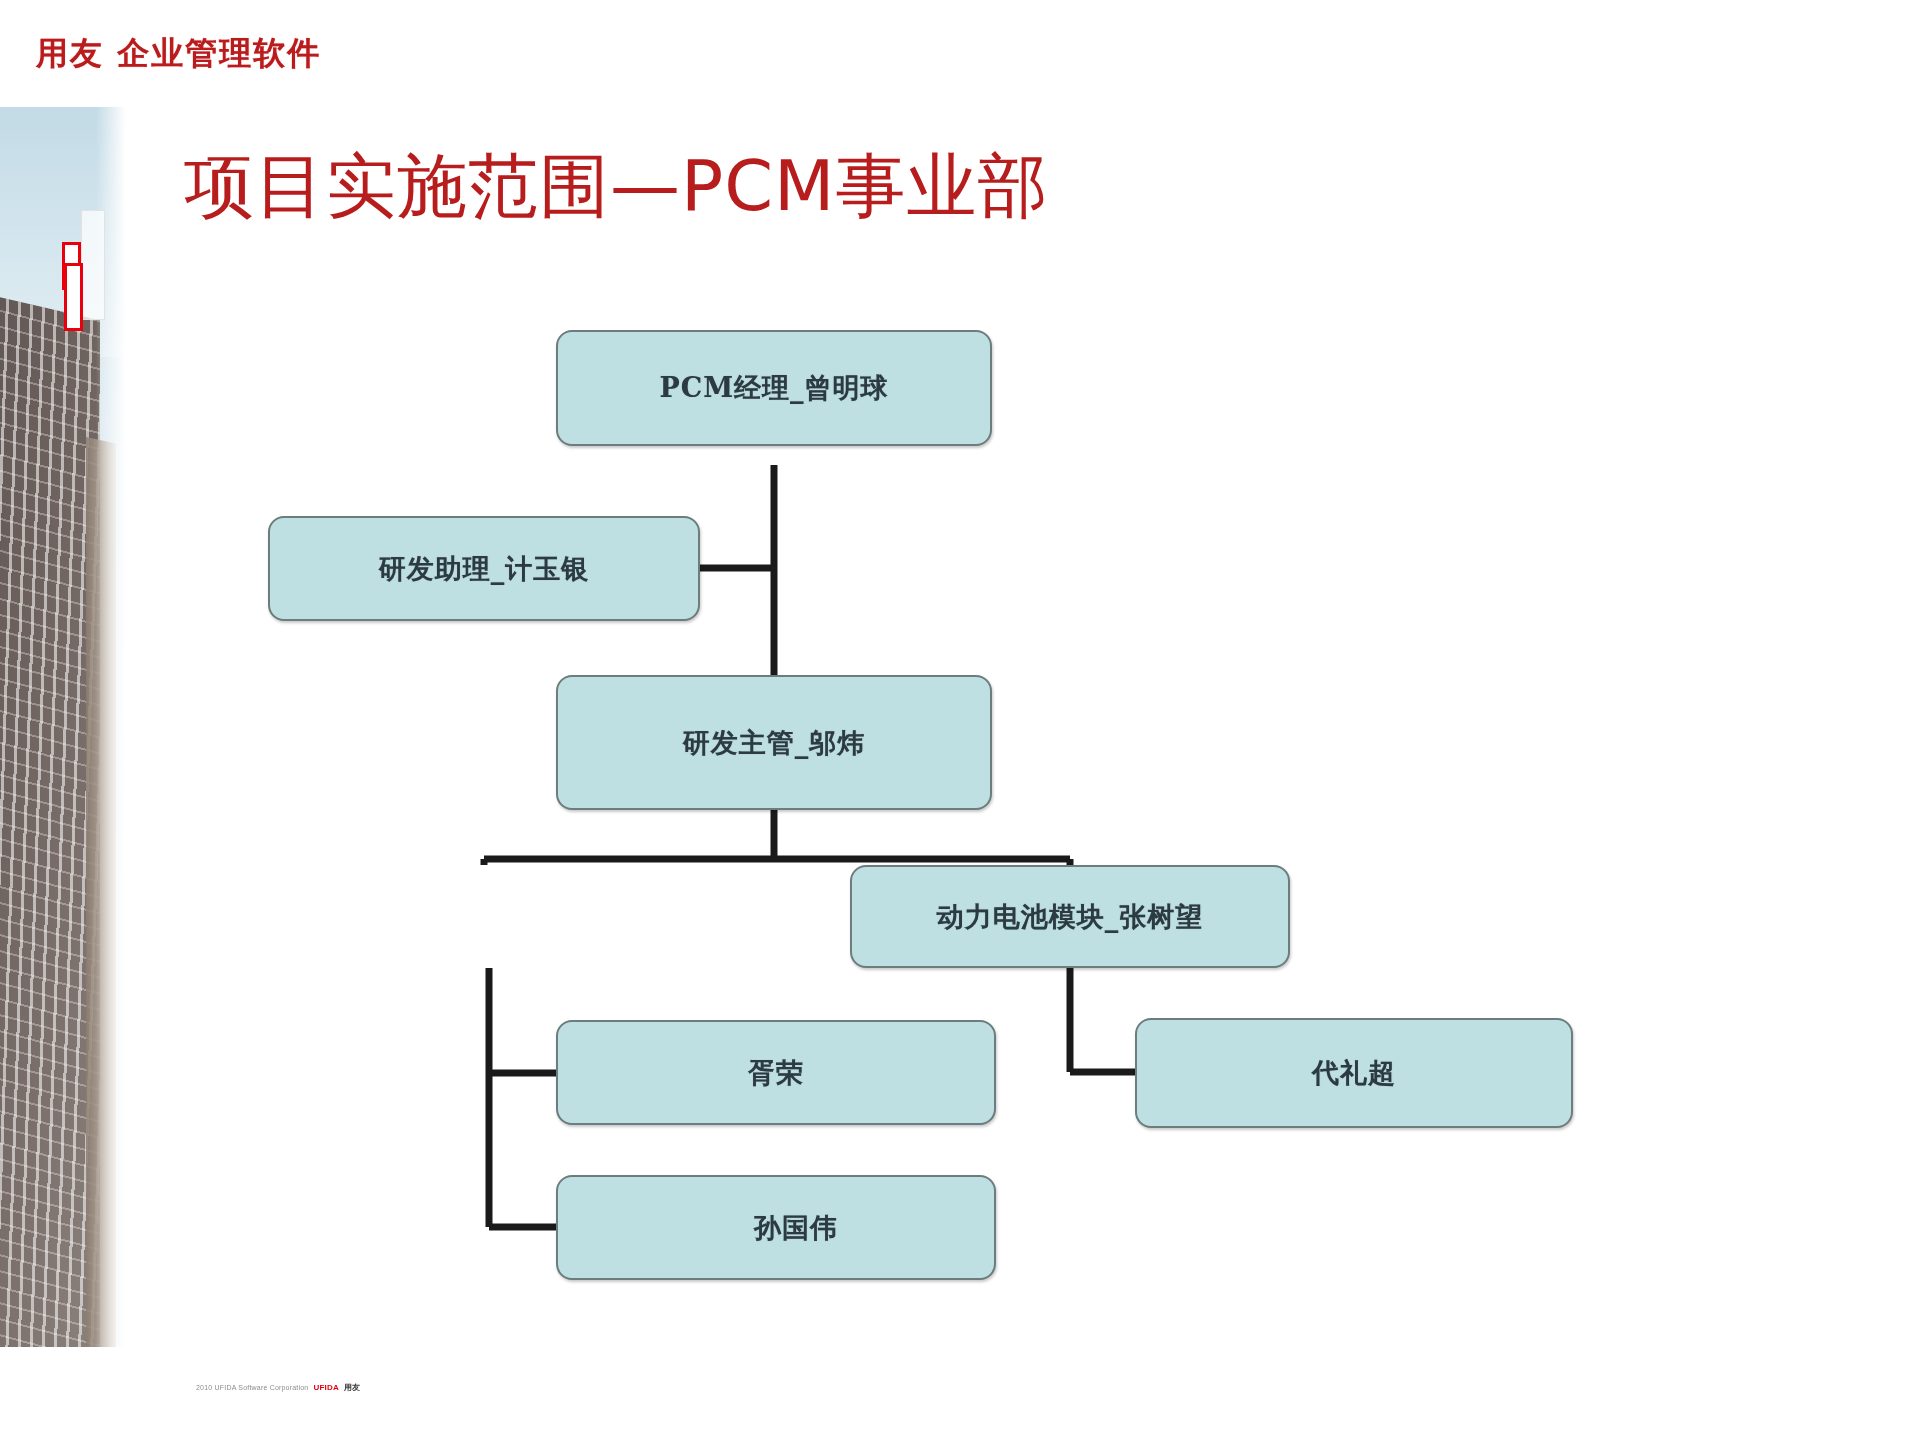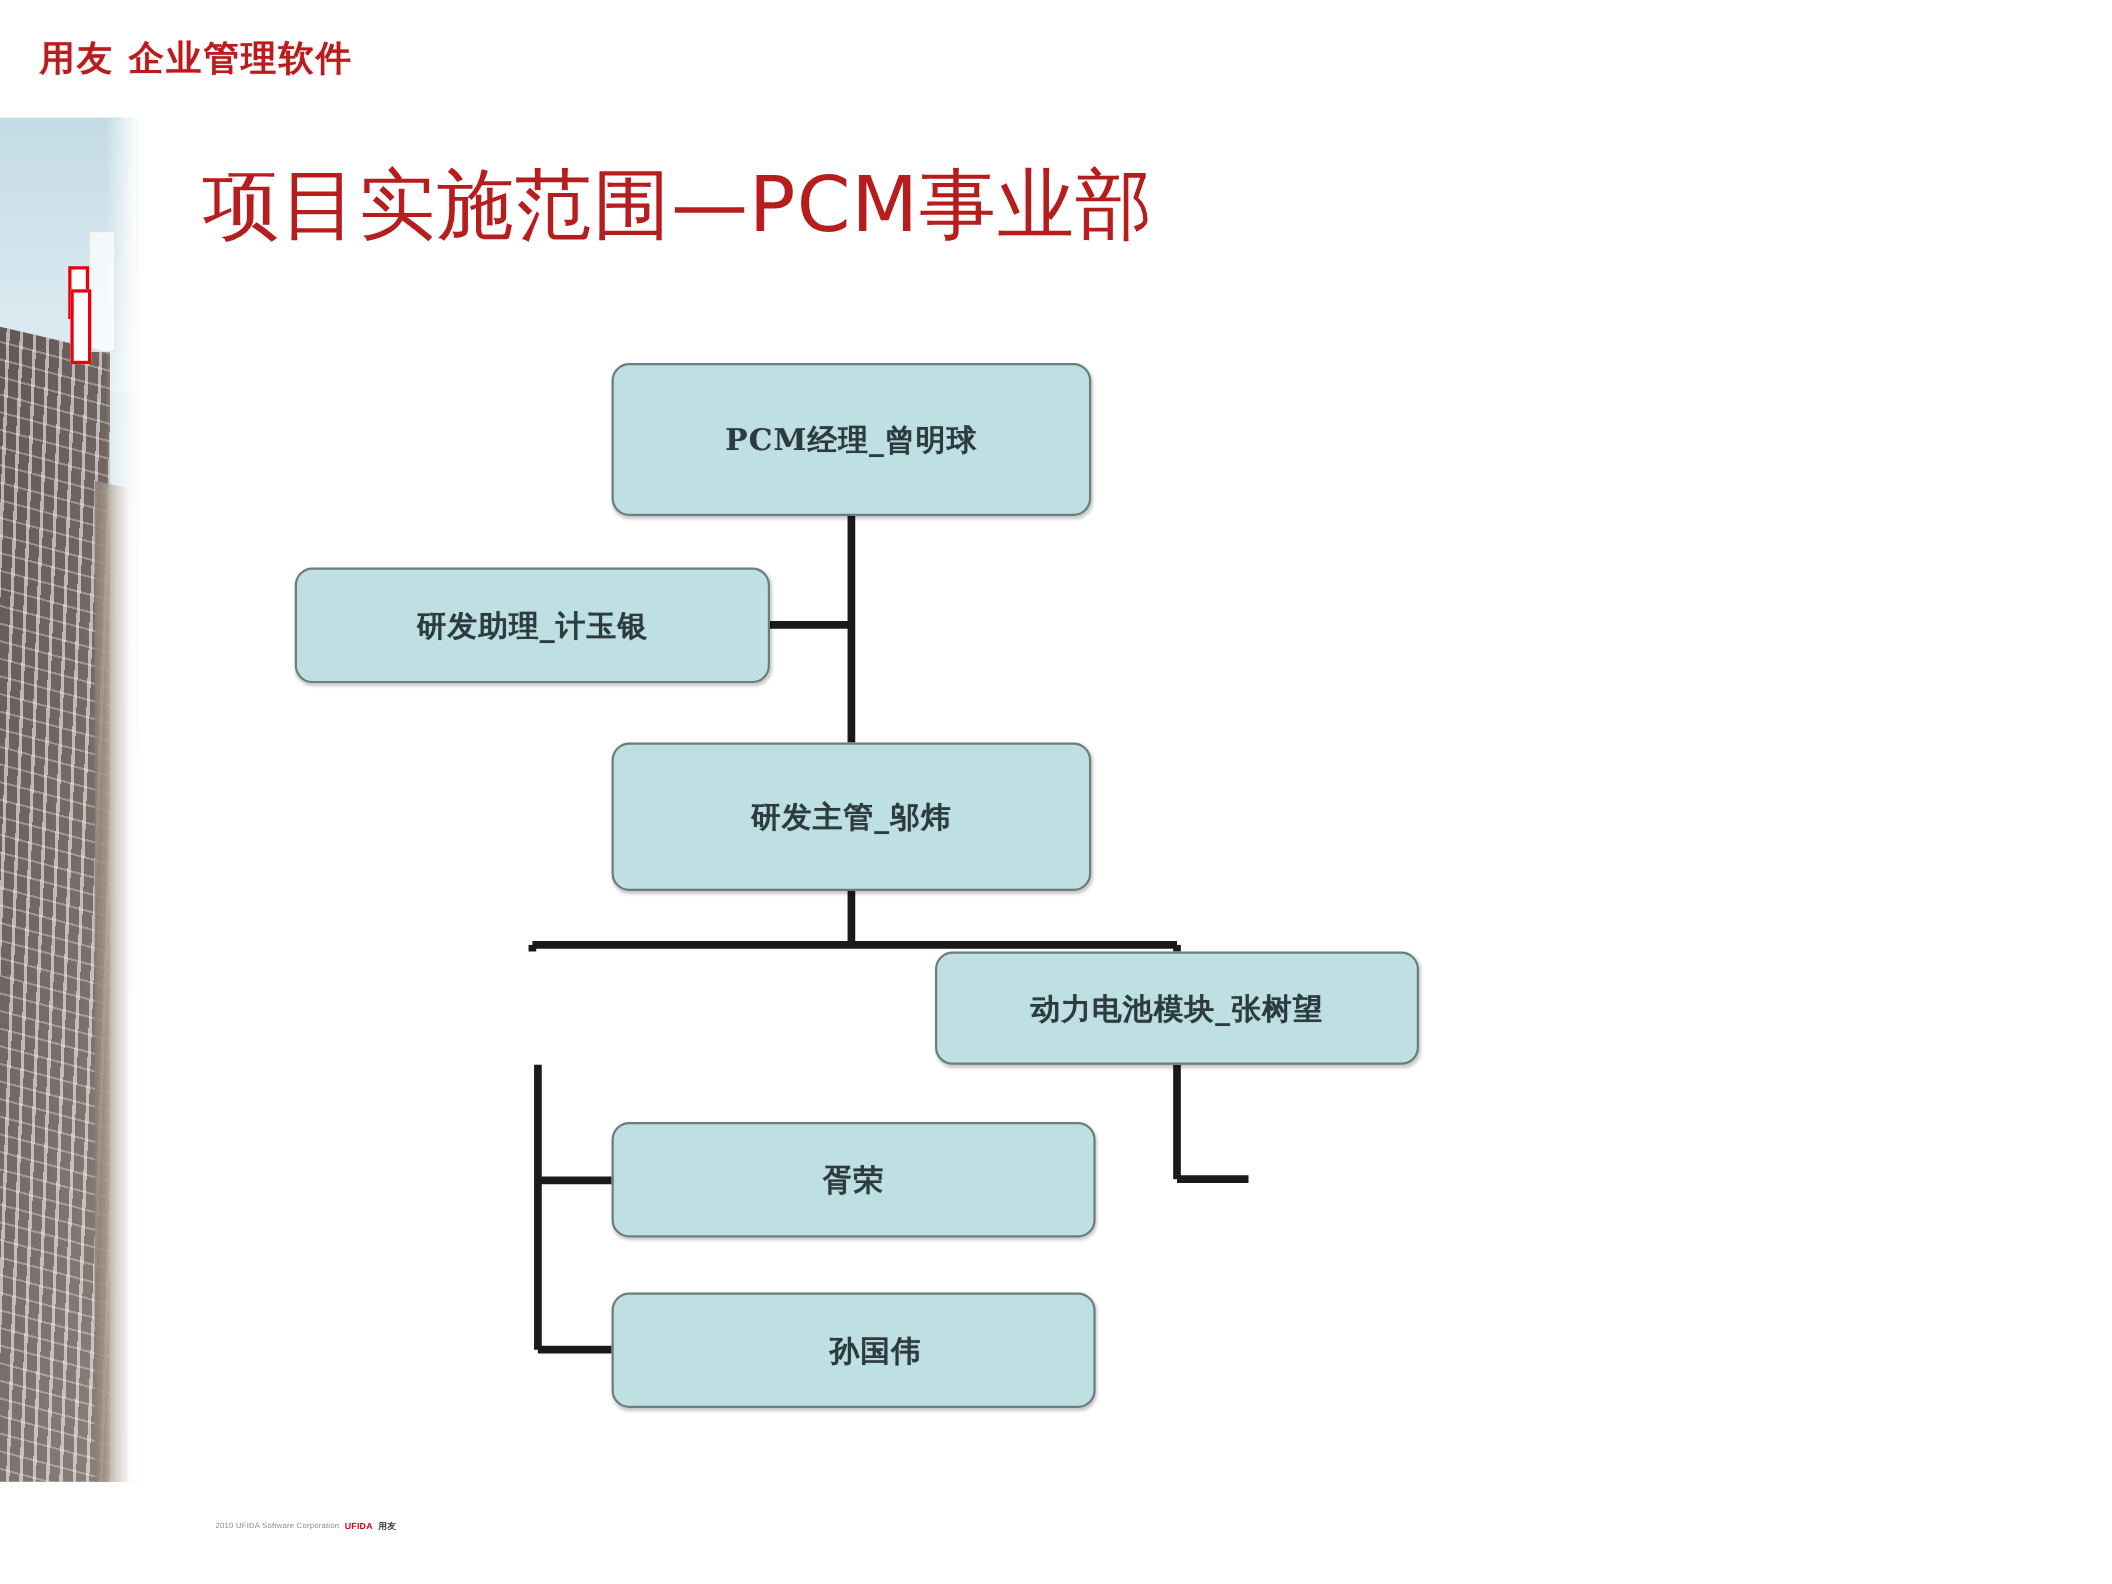--- a/index.html
+++ b/index.html
@@ -92,21 +92,21 @@
   .node span{
     color:#2c3a42;
     font-size:27px;
     font-weight:bold;
     letter-spacing:1px;
     font-family:"DejaVu Serif","Liberation Serif",serif;
     white-space:nowrap;
     text-shadow:0 0 1px rgba(44,58,66,.35);
   }
 
-  #n-manager   {left:556px; top:330px;  width:436px; height:139px;}
+  #n-manager   {left:556px; top:330px;  width:436px; height:116px;}
   #n-assistant {left:268px; top:516px;  width:432px; height:105px;}
   #n-rd-lead   {left:556px; top:675px;  width:436px; height:135px;}
   #n-power     {left:268px; top:865px;  width:432px; height:103px;}
   #n-battery   {left:850px; top:865px;  width:440px; height:103px;}
   #n-xurong    {left:556px; top:1020px; width:440px; height:105px;}
   #n-dailichao {left:1135px;top:1018px; width:438px; height:110px;}
   #n-sunguowei {left:556px; top:1175px; width:440px; height:105px;padding-left:40px;}
 
   
   .footer{
@@ -171,20 +171,23 @@
     </div>
     <div class="node" id="n-rd-lead">
       <span>研发主管_邬炜</span>
     </div>
     <div class="node" id="n-battery">
       <span>动力电池模块_张树望</span>
     </div>
     <div class="node" id="n-xurong">
       <span>胥荣</span>
     </div>
+    <div class="node" id="n-dailichao">
+      <span>代礼超</span>
+    </div>
     <div class="node" id="n-sunguowei">
       <span>孙国伟</span>
     </div>
   </div>
 
   <div class="footer">
     <span class="copy">2010 UFIDA Software Corporation</span>
     <span class="mark">UFIDA</span>
     <span class="mark-cn">用友</span>
   </div>

